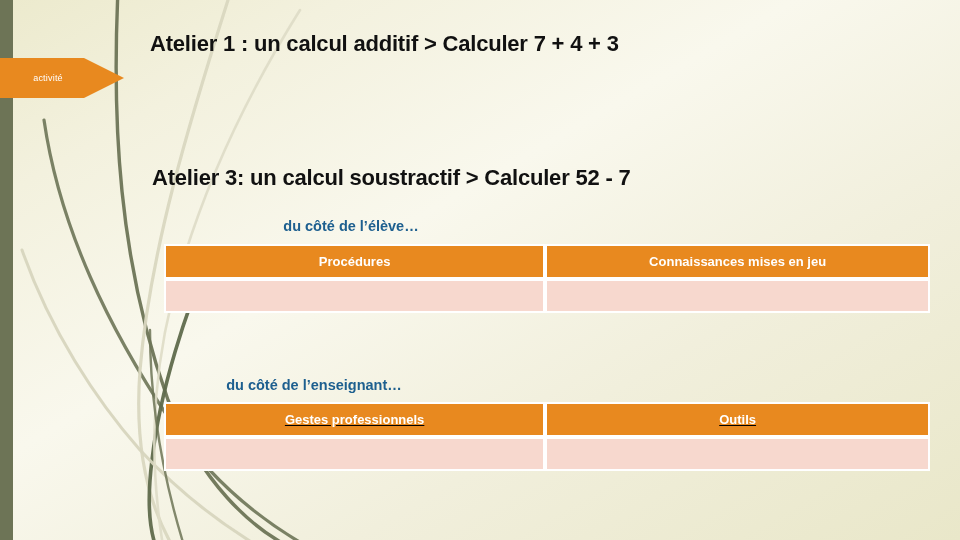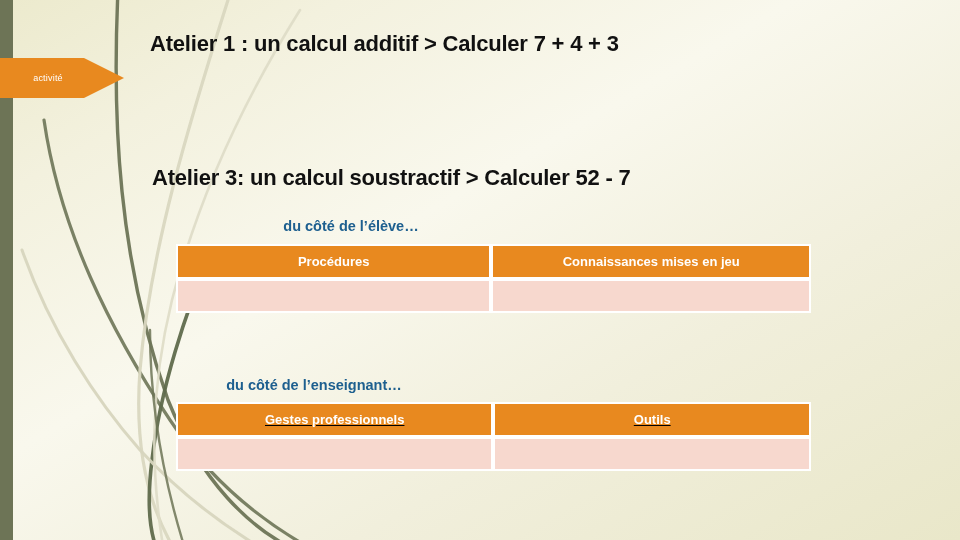--- a/index.html
+++ b/index.html
@@ -94,22 +94,22 @@
     font-weight: bold;
     font-size: 14.5px;
     font-family: "Liberation Sans", sans-serif;
   }
   .caption-eleve { top: 218px; left: -129px; }
   .caption-enseignant { top: 377px; left: -166px; }
 
   
   .tbl {
     position: absolute;
-    left: 176px;
-    width: 635px;
+    left: 164px;
+    width: 766px;
     border-collapse: separate;
     border-spacing: 0;
     background: #ffffff;
   }
   .tbl.t1 { top: 244px; }
   .tbl.t2 { top: 402px; text-decoration: underline; }
 
   .tbl td {
     padding: 0;
     vertical-align: middle;

